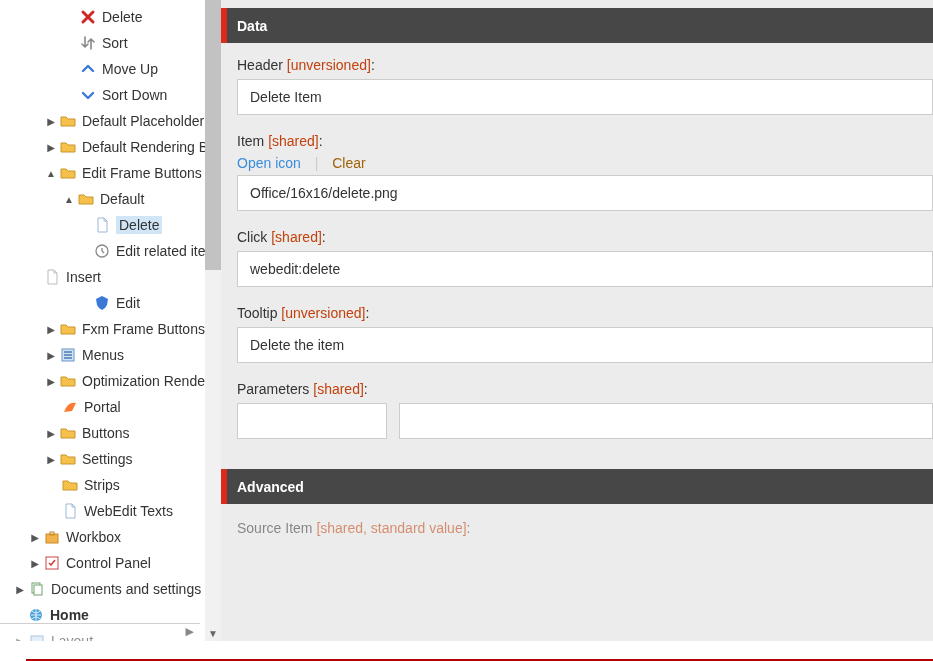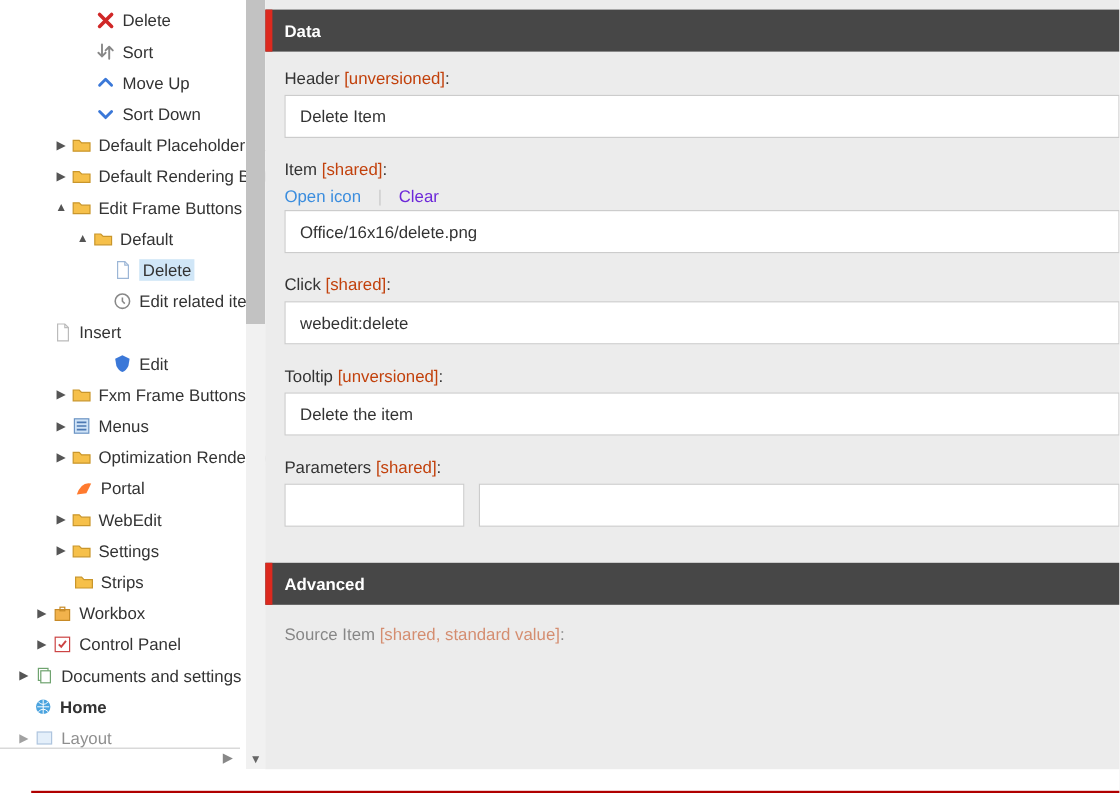--- a/index.html
+++ b/index.html
@@ -310,21 +310,21 @@
         <span class="tree-label">Portal</span>
       </div>
 
       <div class="tree-row" style="padding-left: 44px;">
         <span class="expander">▶</span>
         <span class="ico">
           <svg class="svg" viewBox="0 0 16 16">
               <path d="M1 4 L6 4 L8 6 L15 6 L15 13 L1 13 Z" fill="#f6c04a" stroke="#c9962b"></path>
             </svg>
         </span>
-        <span class="tree-label">WebEdit</span>
+        <span class="tree-label">Buttons</span>
       </div>
 
       <div class="tree-row" style="padding-left: 44px;">
         <span class="expander">▶</span>
         <span class="ico">
           <svg class="svg" viewBox="0 0 16 16">
               <path d="M1 4 L6 4 L8 6 L15 6 L15 13 L1 13 Z" fill="#f6c04a" stroke="#c9962b"></path>
             </svg>
         </span>
         <span class="tree-label">Settings</span>
@@ -332,20 +332,29 @@
 
       <div class="tree-row" style="padding-left: 62px;">
         <span class="ico">
           <svg class="svg" viewBox="0 0 16 16">
               <path d="M1 4 L6 4 L8 6 L15 6 L15 13 L1 13 Z" fill="#f6c04a" stroke="#c9962b"></path>
             </svg>
         </span>
         <span class="tree-label">Strips</span>
       </div>
 
+      <div class="tree-row" style="padding-left: 62px;">
+        <span class="ico">
+          <svg class="svg" viewBox="0 0 16 16">
+              <path d="M4 1 L10 1 L13 4 L13 15 L4 15 Z" fill="#fff" stroke="#9cb6d6"></path>
+              <path d="M10 1 L10 4 L13 4" fill="none" stroke="#9cb6d6"></path>
+            </svg>
+        </span>
+        <span class="tree-label">WebEdit Texts</span>
+      </div>
 
       <div class="tree-row" style="padding-left: 28px;">
         <span class="expander">▶</span>
         <span class="ico">
           <svg class="svg" viewBox="0 0 16 16">
               <rect x="2" y="5" width="12" height="9" fill="#f2b24c" stroke="#c78a27"></rect>
               <rect x="6" y="3" width="4" height="3" fill="none" stroke="#c78a27"></rect>
             </svg>
         </span>
         <span class="tree-label">Workbox</span>
@@ -419,21 +428,21 @@
         <input type="text" class="text-input" value="Delete Item" style="">
       </div>
 
       <div class="field">
         <div class="field-label">
           <span>Item </span><span class="muted">[shared]</span><span>:</span>
         </div>
         <div class="icon-actions">
           <a href="#" style="color:#3b8dde;text-decoration:none;">Open icon</a>
           <span class="sep">|</span>
-          <a href="#" style="color:#6d28d9;text-decoration:none;">Clear</a>
+          <a href="#" style="color:#a16207;text-decoration:none;">Clear</a>
         </div>
         <input type="text" class="text-input" value="Office/16x16/delete.png" style="">
       </div>
 
       <div class="field">
         <div class="field-label">
           <span>Click </span><span class="muted">[shared]</span><span>:</span>
         </div>
         <input type="text" class="text-input" value="webedit:delete" style="">
       </div>

